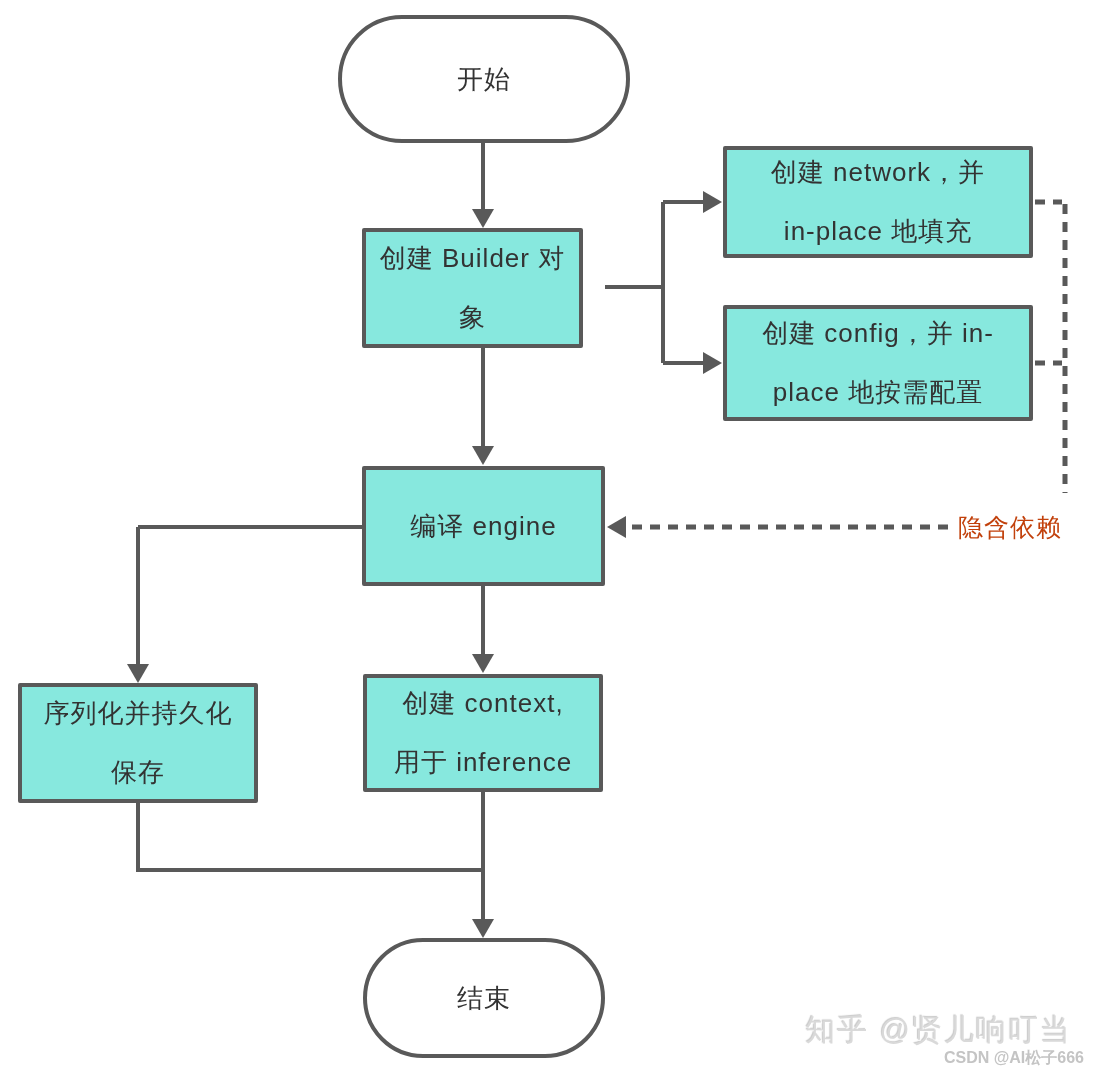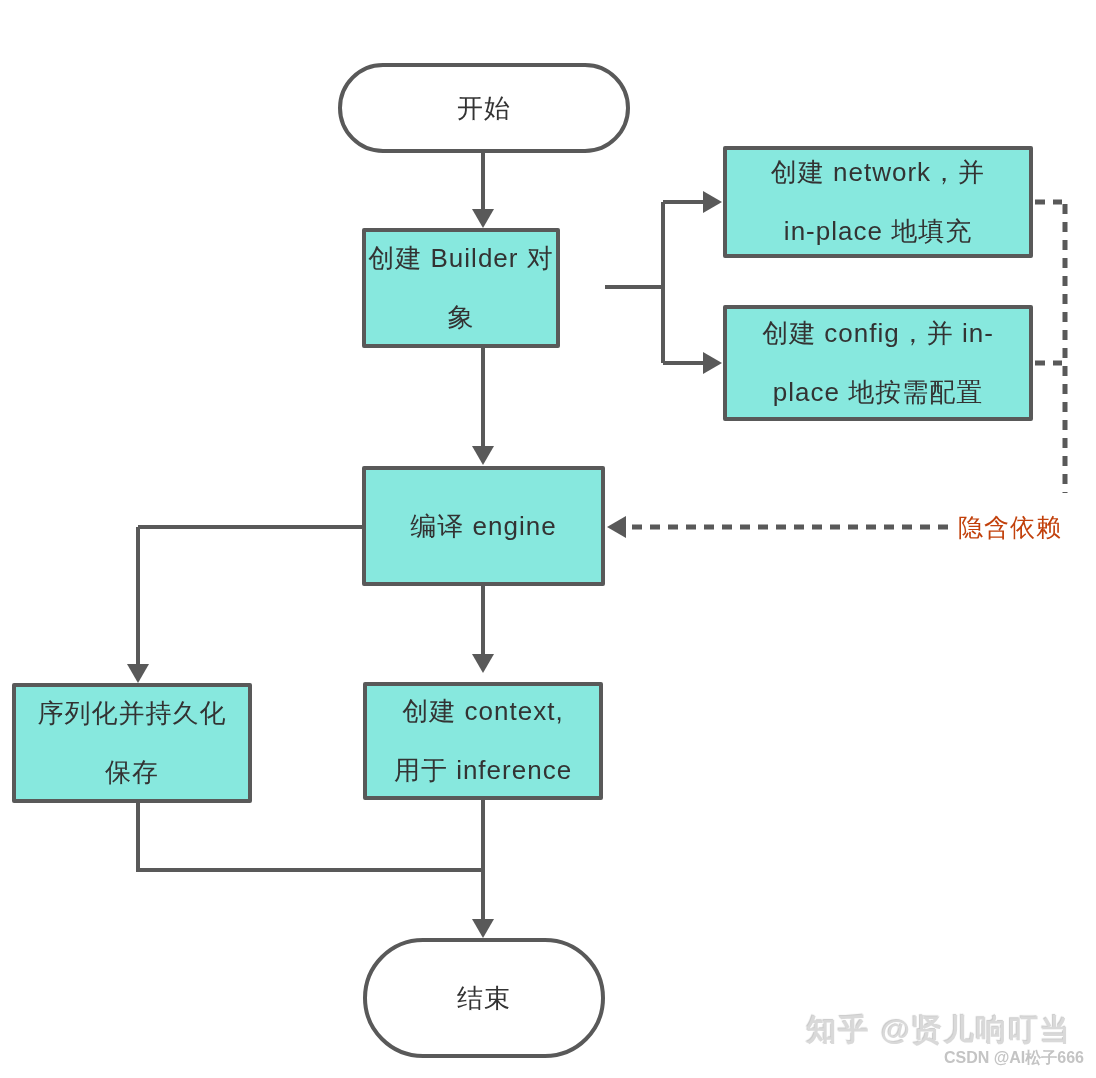--- a/index.html
+++ b/index.html
@@ -51,21 +51,21 @@
     color: #c2410c;
     font-size: 25px;
     letter-spacing: 1px;
     white-space: nowrap;
   }
   .watermark-zhihu {
     position: absolute;
     right: 24px;
     top: 1010px;
     font-size: 30px;
-    font-weight: bold;
+    font-weight: normal;
     letter-spacing: 2px;
     color: #d9d9d9;
     text-shadow: 1px 1px 1px #ffffff, -1px -1px 1px #c9c9c9;
     white-space: nowrap;
   }
   .watermark-csdn {
     position: absolute;
     right: 12px;
     top: 1048px;
     font-size: 16px;
@@ -110,49 +110,49 @@
       <polygon points="472,446 494,446 483,465"></polygon>
       <polygon points="472,654 494,654 483,673"></polygon>
       <polygon points="703,191 703,213 722,202"></polygon>
       <polygon points="703,352 703,374 722,363"></polygon>
       <polygon points="127,664 149,664 138,683"></polygon>
       <polygon points="472,919 494,919 483,938"></polygon>
       <polygon points="626,516 626,538 607,527"></polygon>
     </g>
   </svg>
 
-  <div class="node stadium" style="left:338px; top:15px; width:292px; height:90px;margin-top:48px;">
+  <div class="node stadium" style="left:338px; top:15px; width:292px; height:128px;">
     <div>开始</div>
   </div>
 
-  <div class="node process" style="left:362px; top:228px; width:198px; height:120px;">
+  <div class="node process" style="left:362px; top:228px; width:221px; height:120px;">
     <div>创建 Builder 对</div>
     <div>象</div>
   </div>
 
   <div class="node process" style="left:723px; top:146px; width:310px; height:112px;">
     <div>创建 network，并</div>
     <div>in-place 地填充</div>
   </div>
 
   <div class="node process" style="left:723px; top:305px; width:310px; height:116px;">
     <div>创建 config，并 in-</div>
     <div>place 地按需配置</div>
   </div>
 
   <div class="node process" style="left:362px; top:466px; width:243px; height:120px;">
     <div>编译 engine</div>
   </div>
 
-  <div class="node process" style="left:12px; top:683px; width:240px; height:120px;">
+  <div class="node process" style="left:18px; top:683px; width:240px; height:120px;">
     <div>序列化并持久化</div>
     <div>保存</div>
   </div>
 
-  <div class="node process" style="left:363px; top:674px; width:240px; height:118px;margin-top:8px;">
+  <div class="node process" style="left:363px; top:674px; width:240px; height:118px;">
     <div>创建 context,</div>
     <div>用于 inference</div>
   </div>
 
   <div class="node stadium" style="left:363px; top:938px; width:242px; height:120px;">
     <div>结束</div>
   </div>
 
   <div class="annotation-label" style="left:958px; top:511px;">隐含依赖</div>
 

